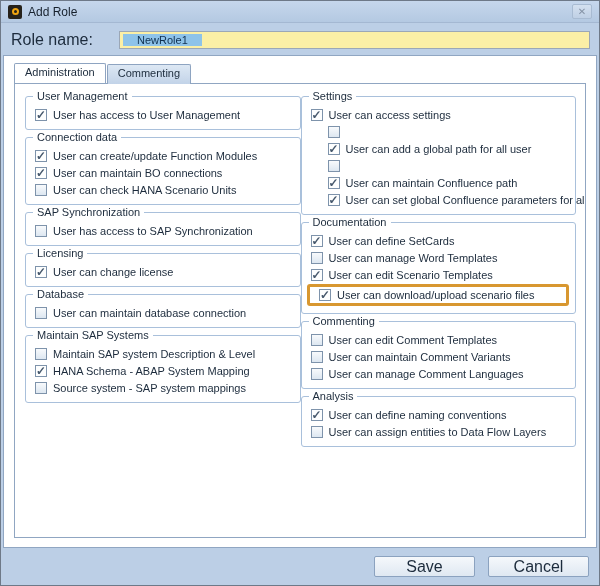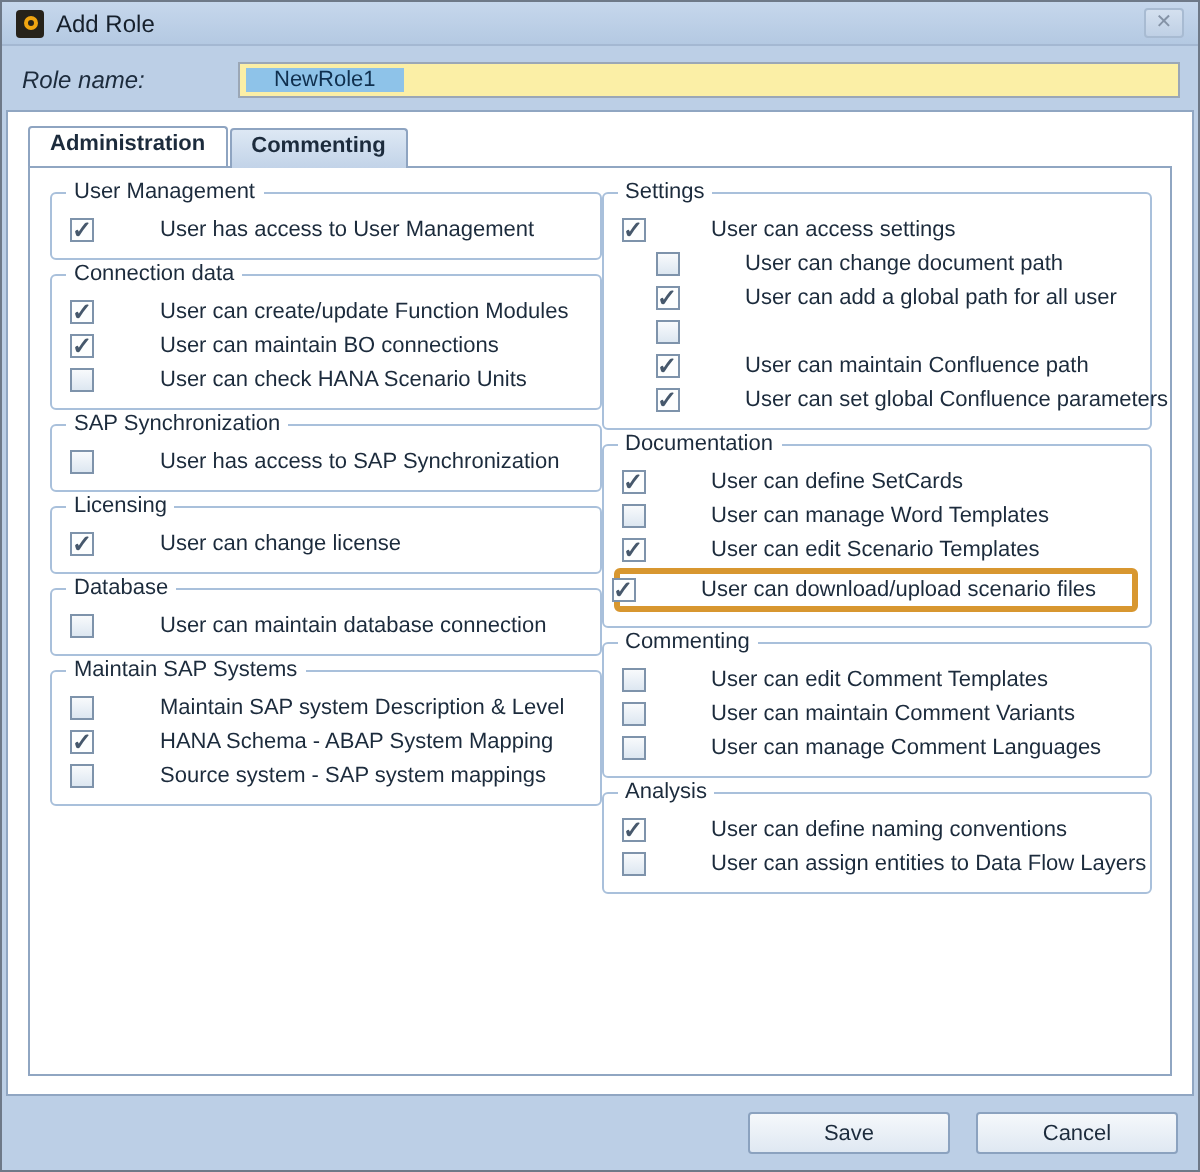--- a/index.html
+++ b/index.html
@@ -38,21 +38,21 @@
     background: linear-gradient(#d4e0ef, #bfd0e5);
     border: 1px solid #a8bbd2; border-radius: 2px;
     color: #8593a6; font-size: 10px; line-height: 1; cursor: default;
   }
 
   
   .role-row {
     flex: none; display: flex; align-items: center;
     padding: 8px 9px 6px 10px;
   }
-  .role-label { width: 108px; flex: none; font-size: 12px; font-style: italic; }
+  .role-label { width: 108px; flex: none; font-size: 16px; }
   .role-input {
     flex: 1; height: 18px;
     background: #fbefa6;
     border: 1px solid #9ba7b6;
     display: flex; align-items: center;
     padding: 0 3px; font-size: 11px;
   }
   .role-input .sel { background: #8ec3e9; color: #10304f; padding: 0 14px; }
 
   
@@ -69,21 +69,21 @@
 
   .page {
     flex: 1; margin: 0 2px 4px 2px;
     background: #ffffff;
     border: 1px solid #90a6c2;
     position: relative; z-index: 1;
     display: flex; flex-direction: column;
     overflow: hidden;
   }
 
-  .subtabstrip { flex: none; display: flex; padding: 7px 0 0 10px; position: relative; z-index: 2; font-weight: bold; }
+  .subtabstrip { flex: none; display: flex; padding: 7px 0 0 10px; position: relative; z-index: 2; }
   .subtab {
     padding: 2px 10px 3px 10px; margin-right: 1px;
     font-size: 11px;
     background: linear-gradient(#dde8f4, #c2d3e8);
     border: 1px solid #8ea4c1; border-bottom: none;
     border-radius: 2px 2px 0 0;
     position: relative; top: 1px;
   }
   .subtab.active { background: #ffffff; top: 0; padding-bottom: 5px; z-index: 3; }
 
@@ -118,39 +118,39 @@
     border: 1px solid #7e93ab;
     background: linear-gradient(#f8fafc, #dde7f1);
     position: relative; margin-right: 6px; cursor: default;
   }
   .cb.on { background: #fdfefe; }
   .cb.on::after {
     content: "✓";
     position: absolute; left: 0px; top: -2px;
     font-size: 12px; font-weight: bold; color: #46586c;
   }
-  .cb-label { white-space: nowrap; margin-left: 27px; }
+  .cb-label { white-space: nowrap; }
 
   .row.hl {
     border: 3px solid #d89730; border-radius: 3px;
     height: 22px; padding: 0 26px 0 4px; margin-left: -4px; margin-bottom: 2px; justify-content: center;
   }
 
   
   .footer {
     flex: none; height: 33px;
     display: flex; align-items: center; justify-content: flex-end;
     gap: 13px; padding: 0 10px 4px 10px;
   }
   .btn {
     width: 101px; height: 21px;
     background: linear-gradient(#f5f8fb, #dfe8f2);
     border: 1px solid #8ba2bf; border-radius: 2px;
     font-family: "Liberation Sans", sans-serif;
-    font-size: 11px; color: #1c2b3c; cursor: default;
+    font-size: 16px; color: #1c2b3c; cursor: default;
   }
 </style>
 </head>
 <body>
 
 <div class="window">
 
   <div class="titlebar">
     <span class="app-icon">
         <i></i>
@@ -249,21 +249,20 @@
       <div class="col">
 
         <div class="group">
           <span class="group-caption">Settings</span>
           <div class="row">
             <span class="cb on"></span>
             <span class="cb-label">User can access settings</span>
           </div>
           <div class="row indent">
             <span class="cb"></span>
-            <span class="cb-label">User can change document path</span>
           </div>
           <div class="row indent">
             <span class="cb on"></span>
             <span class="cb-label">User can add a global path for all user</span>
           </div>
           <div class="row indent">
             <span class="cb"></span>
           </div>
           <div class="row indent">
             <span class="cb on"></span>

